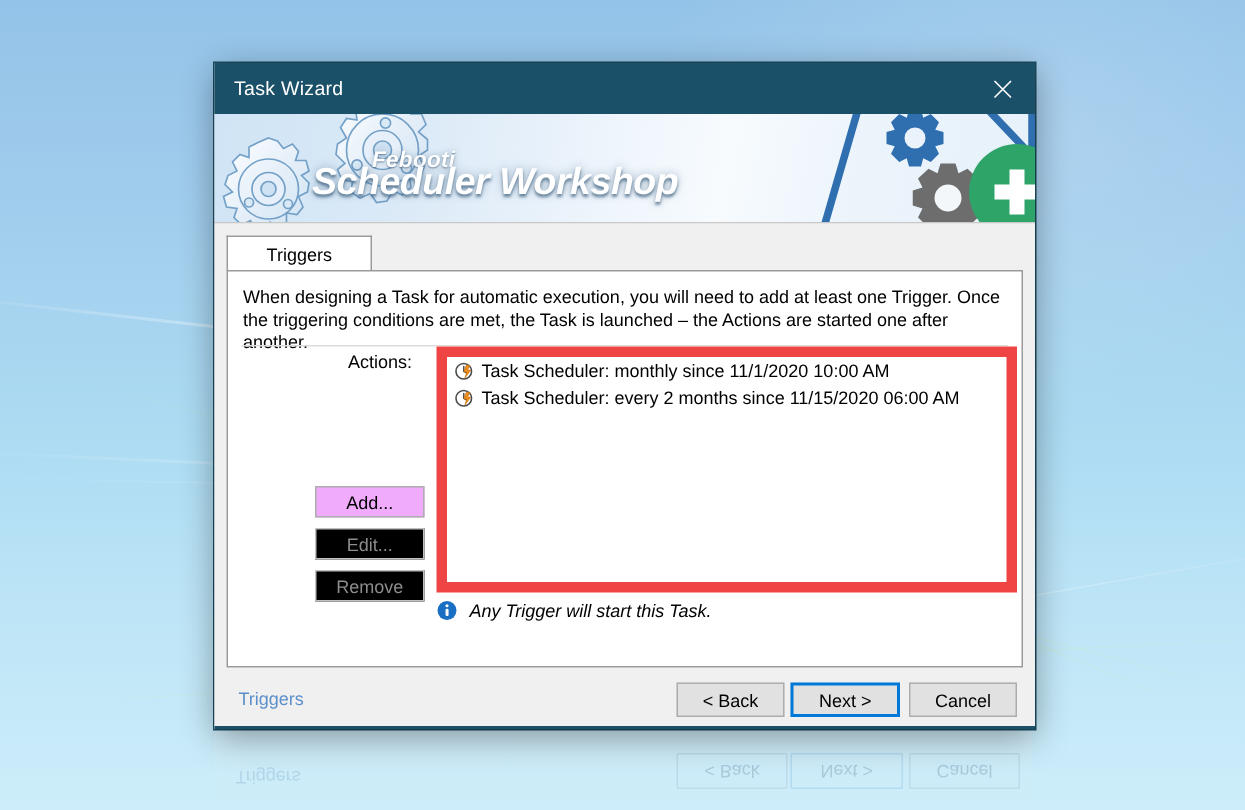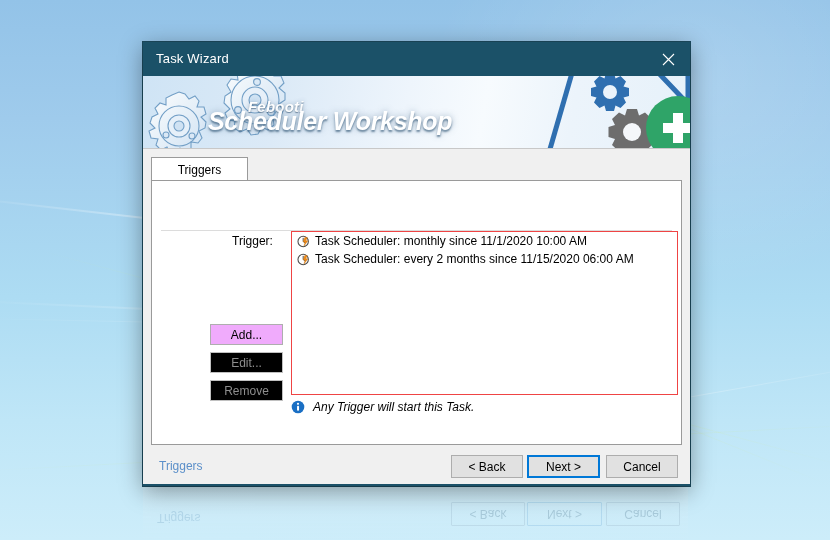--- a/index.html
+++ b/index.html
@@ -82,21 +82,21 @@
   #panel{
     position:absolute;left:8px;top:31px;right:8px;bottom:41px;
     background:#ffffff;border:1px solid #9a9a9a;box-sizing:border-box;
   }
   #desc{position:absolute;left:10px;top:10px;right:12px;font-size:12px;color:#000;line-height:15px;}
   #hr{position:absolute;left:9px;right:9px;top:49px;height:1px;background:#dcdcdc;}
 
   #trigLabel{position:absolute;left:80px;top:53px;font-size:12px;color:#000;}
   #listbox{
     position:absolute;left:139px;top:50px;width:387px;height:164px;
-    background:#fff;border:1px solid #ef4444;box-sizing:border-box;overflow:hidden;
+    background:#fff;border:7px solid #ef4444;box-sizing:border-box;overflow:hidden;
   }
   .lirow{display:flex;align-items:center;height:18px;padding-left:5px;font-size:12px;color:#000;}
   .lirow .txt{margin-left:5px;white-space:nowrap;}
 
   .sidebtn{
     position:absolute;left:58px;width:73px;height:21px;box-sizing:border-box;
     background:#f0abfc;border:1px solid #aeaeae;
     font-size:12px;color:#000;display:flex;align-items:center;justify-content:center;
   }
   .sidebtn.disabled{color:#8d8d8d;background:#000000;border-color:#c0c0c0;}
@@ -204,23 +204,24 @@
 
     <div id="body">
 
       <div id="tabstrip">
         <div id="tab">
           <span>Triggers</span>
         </div>
       </div>
 
       <div id="panel">
+        <div id="desc">When designing a Task for automatic execution, you will need to add at least one Trigger. Once the triggering conditions are met, the Task is launched – the Actions are started one after another.</div>
         <div id="hr"></div>
 
-        <div id="trigLabel">Trigger:</div>
+        <div id="trigLabel">Actions:</div>
 
         <div id="listbox">
           <div class="lirow">
             <svg width="13" height="13" viewBox="0 0 16 16">
               <circle cx="7.6" cy="8" r="6.4" fill="#ffffff" stroke="#4a4a4a" stroke-width="1.3"></circle>
               <path d="M7.6,4 L7.6,8 L10,9.4" stroke="#4a4a4a" stroke-width="1.2" fill="none" stroke-linecap="round"></path>
               <path d="M9.5,3.2 L12.8,3.2 L10.6,7.0 L13.4,7.0 L8.6,13.6 L9.9,8.6 L7.6,8.6 Z" fill="#f08c19" stroke="#c96f0b" stroke-width=".5"></path>
             </svg>
             <span class="txt">Task Scheduler: monthly since 11/1/2020 10:00 AM</span>
           </div>

